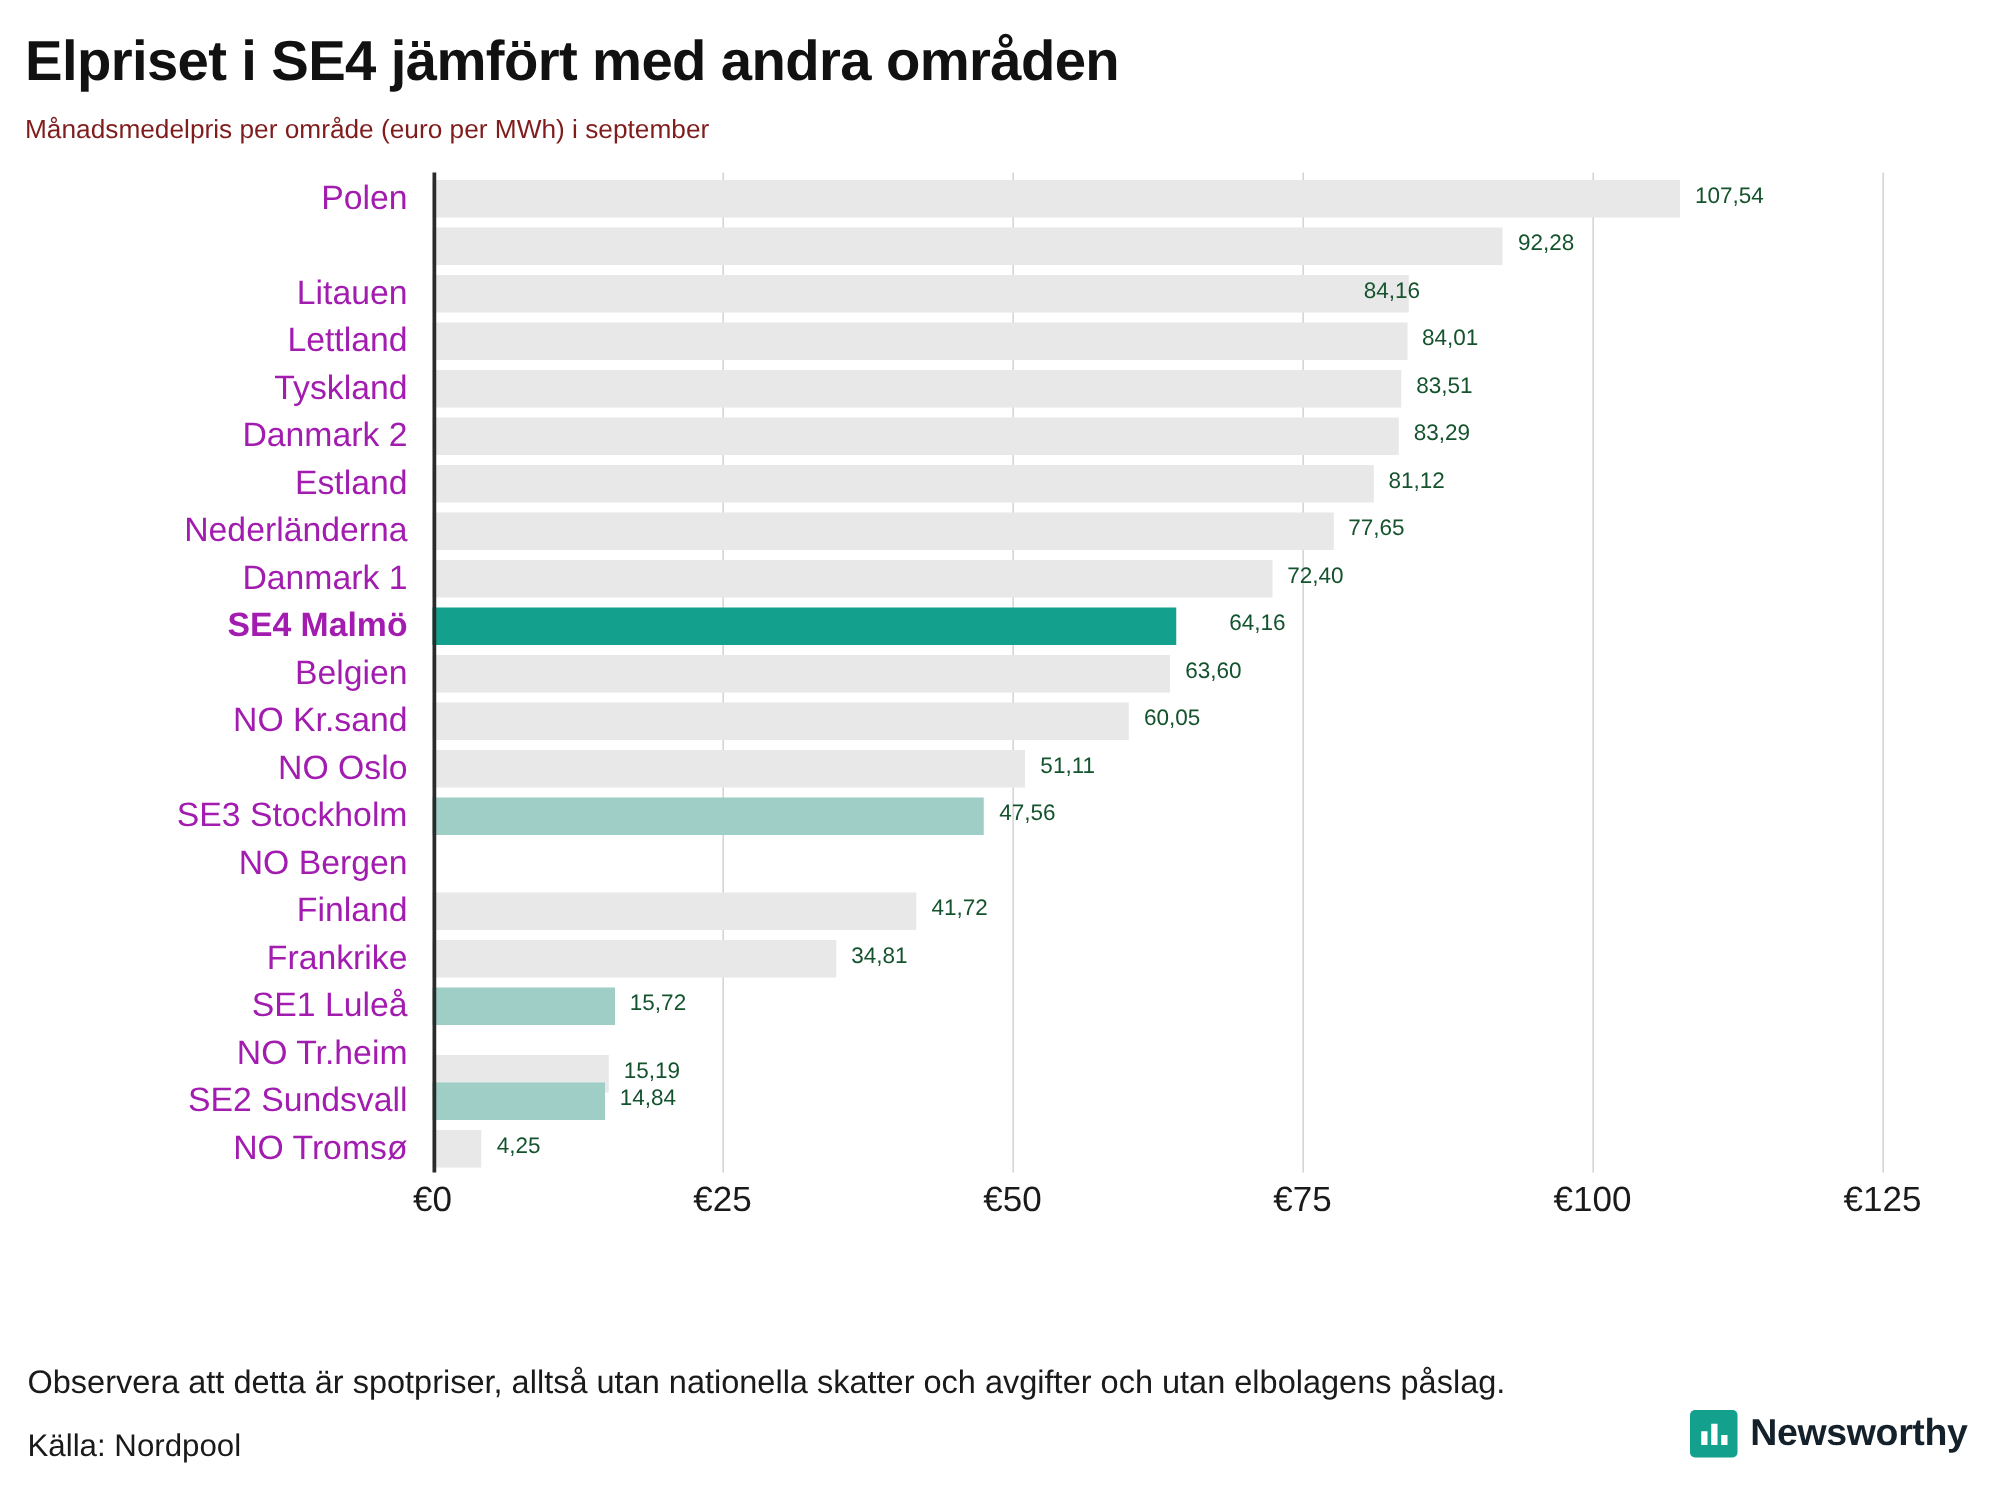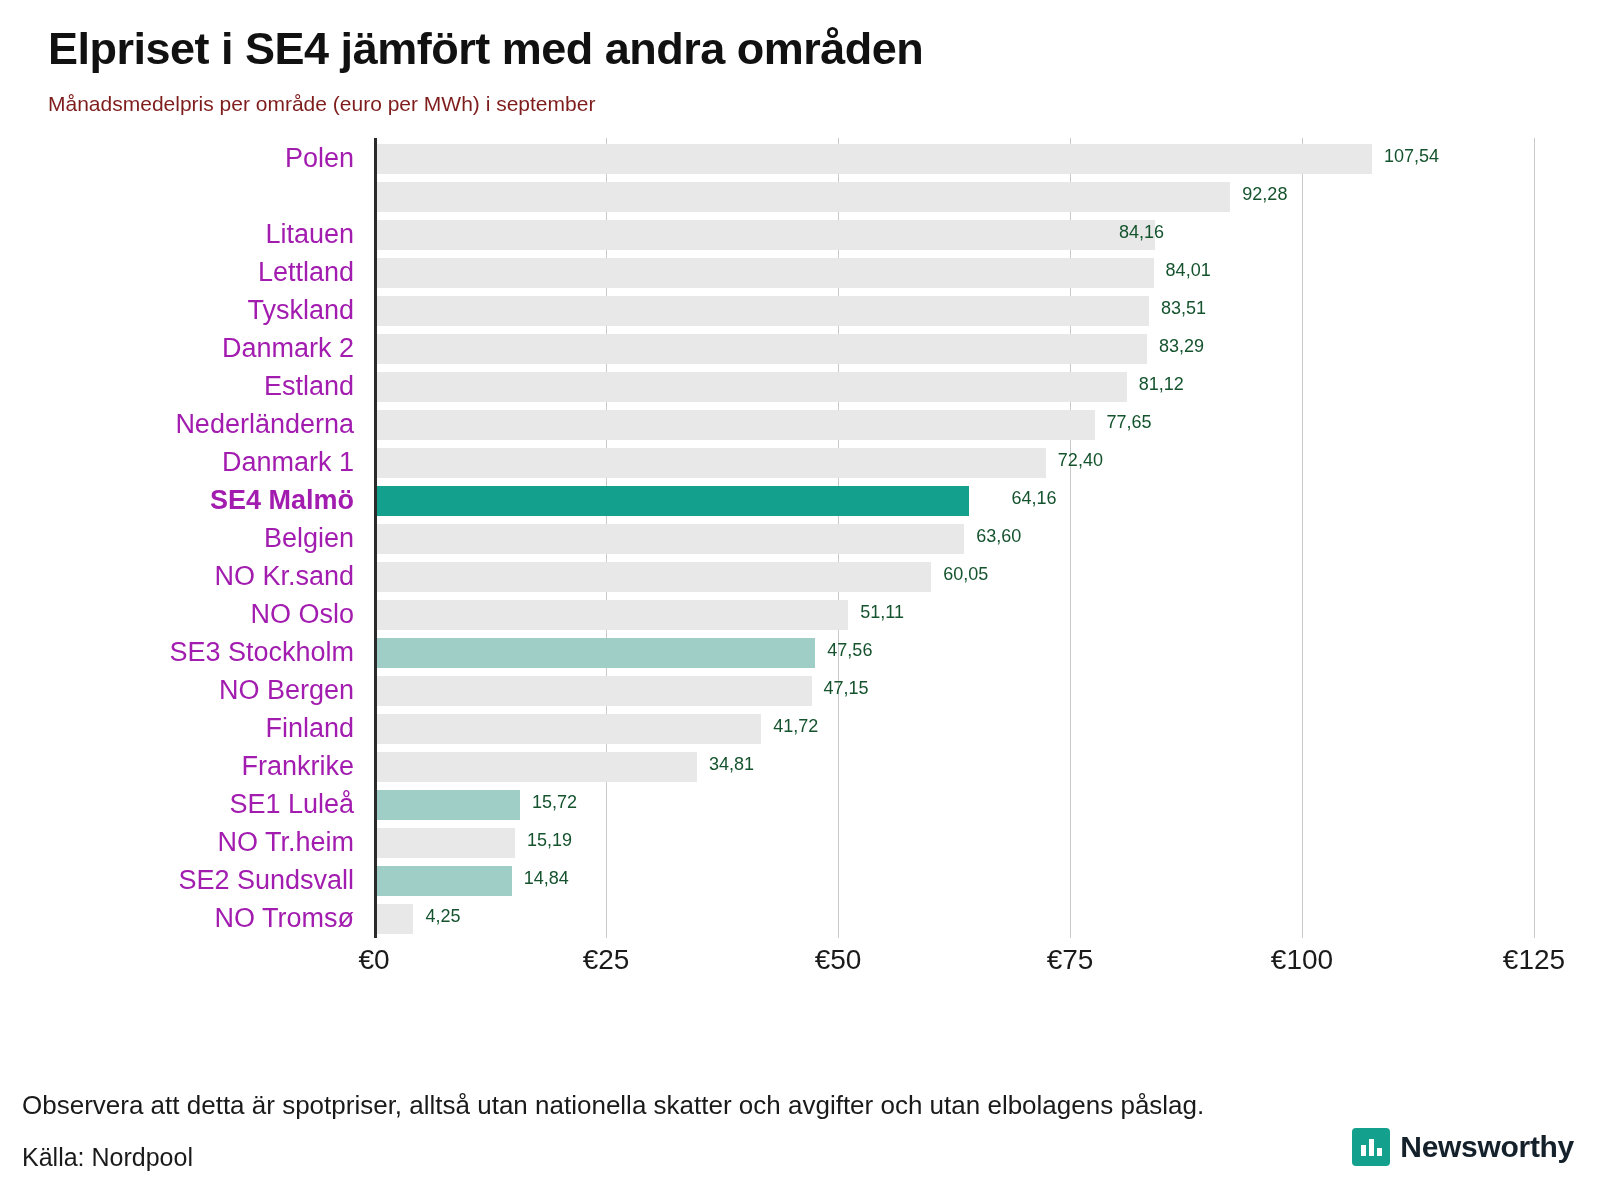--- a/index.html
+++ b/index.html
@@ -12,21 +12,21 @@
     background: #ffffff;
     font-family: "Liberation Sans", sans-serif;
     color: #1a1a1a;
     overflow: hidden;
   }
   .page {
     position: relative;
     width: 1600px;
     height: 1007px;
     box-sizing: border-box;
-    padding: 18px 28px 0 44px;
+    padding: 18px 28px 0 16px;
   }
   .chart-title {
     font-size: 45px;
     font-weight: bold;
     letter-spacing: -0.5px;
     line-height: 1.1;
     margin: 6px 0 0 4px;
     color: #111111;
   }
   .chart-subtitle {
@@ -265,37 +265,33 @@
             <div class="bar-value" style="left: 569.264px;">60,05</div>
           </div>
           <div class="row" style="top: 462px;">
             <div class="bar" style="width: 474.301px; height: 30px;"></div>
             <div class="bar-value" style="left: 486.301px;">51,11</div>
           </div>
           <div class="row" style="top: 500px;">
             <div class="bar soft" style="width: 441.357px; height: 30px;"></div>
             <div class="bar-value" style="left: 453.357px;">47,56</div>
           </div>
-          <div class="row" style="top: 538px;">
-            <div class="bar" style="width: 437.552px; height: 30px;"></div>
-            <div class="bar-value" style="left: 449.552px;">47,15</div>
-          </div>
           <div class="row" style="top: 576px;">
             <div class="bar" style="width: 387.162px; height: 30px;"></div>
             <div class="bar-value" style="left: 399.162px;">41,72</div>
           </div>
           <div class="row" style="top: 614px;">
             <div class="bar" style="width: 323.037px; height: 30px;"></div>
             <div class="bar-value" style="left: 335.037px;">34,81</div>
           </div>
           <div class="row" style="top: 652px;">
             <div class="bar soft" style="width: 145.882px; height: 30px;"></div>
             <div class="bar-value" style="left: 157.882px;">15,72</div>
           </div>
-          <div class="row" style="top: 690px;">
+          <div class="row" style="top: 706px;">
             <div class="bar" style="width: 140.963px; height: 30px;"></div>
             <div class="bar-value" style="left: 152.963px;">15,19</div>
           </div>
           <div class="row" style="top: 728px;">
             <div class="bar soft" style="width: 137.715px; height: 30px;"></div>
             <div class="bar-value" style="left: 149.715px;">14,84</div>
           </div>
           <div class="row" style="top: 766px;">
             <div class="bar" style="width: 39.44px; height: 30px;"></div>
             <div class="bar-value" style="left: 51.44px;">4,25</div>

